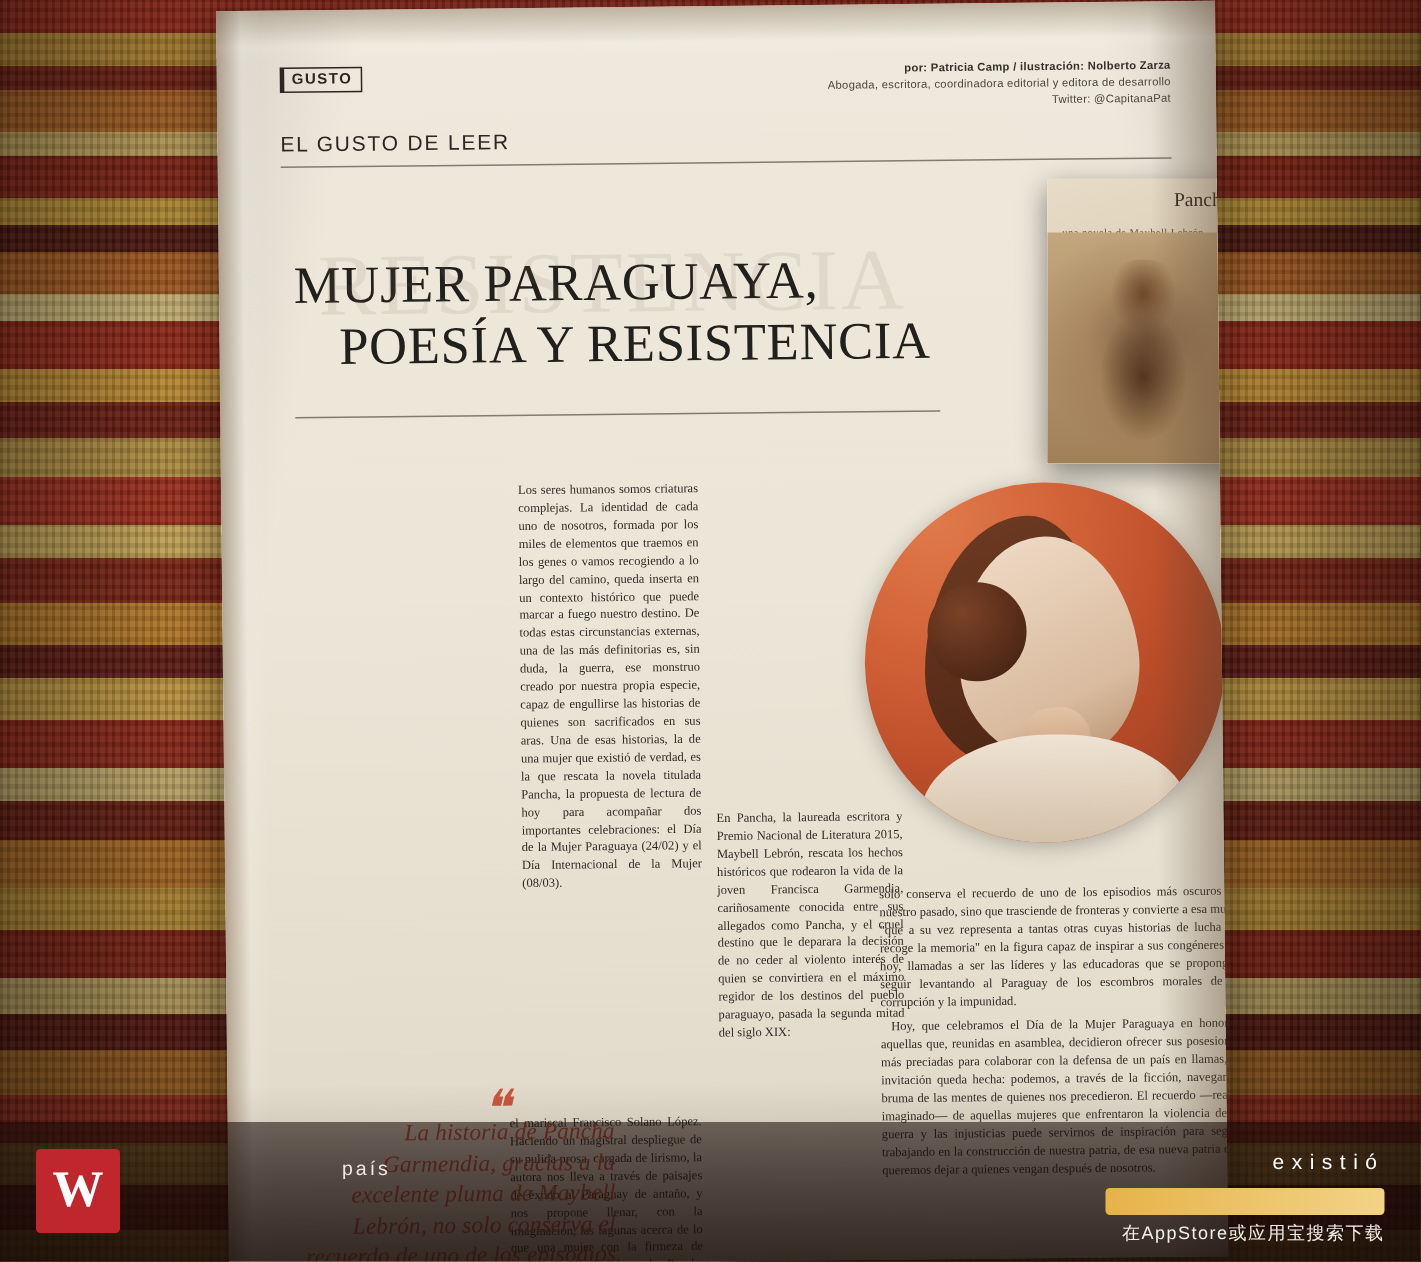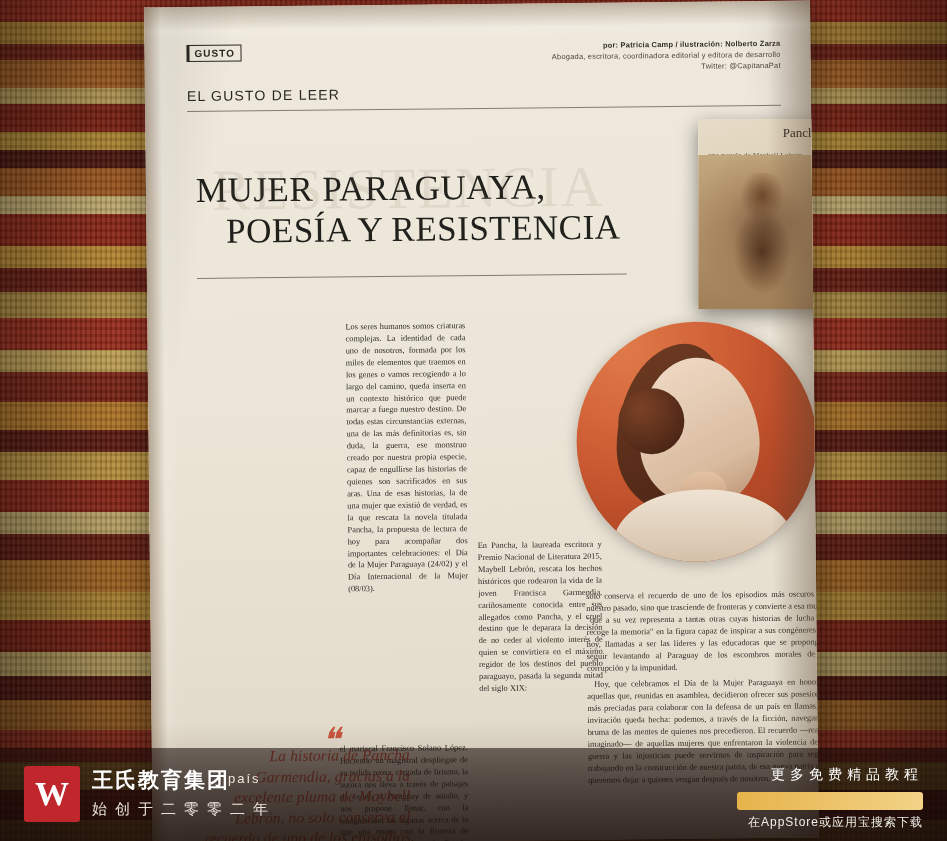--- a/index.html
+++ b/index.html
@@ -347,22 +347,20 @@
     <div class="paper-topfold"></div>
     <div class="paper-curl"></div>
     <div class="paper-curl-r"></div>
     <div class="paper-bottomshade"></div>
   </div>
 
   <div class="wm">
     <div class="wm-logo">
       <span>W</span>
     </div>
-    <div class="wm-t1">王氏教育集团</div>
-    <div class="wm-t2">始创于二零零二年</div>
     <div class="wm-t3">país</div>
-    <div class="wm-t4">更多免费精品教程</div>
+    <div class="wm-t4">existió</div>
     <div class="wm-badge"></div>
     <div class="wm-t6">绘学霸</div>
     <div class="wm-t5">在AppStore或应用宝搜索下载</div>
   </div>
 
 </div>
 
 </body></html>

